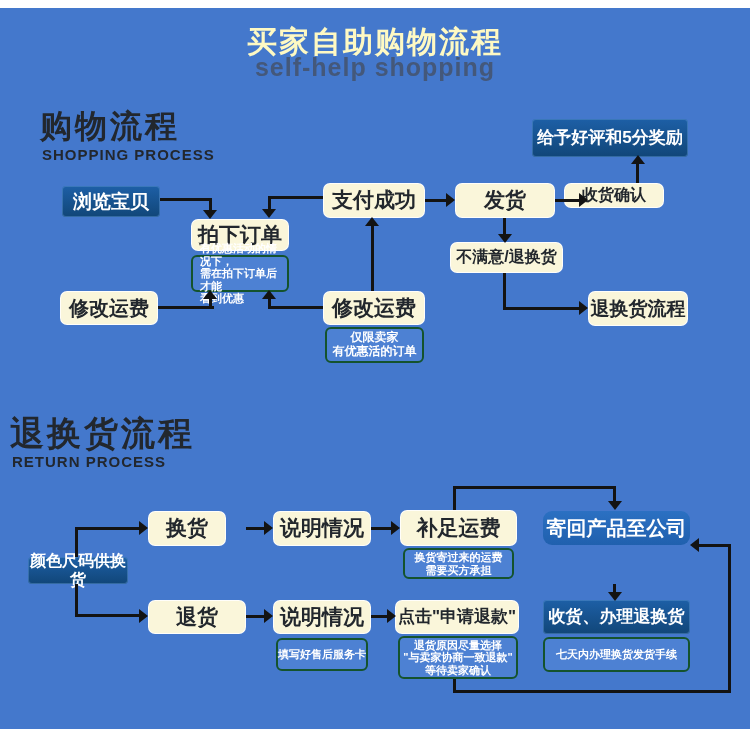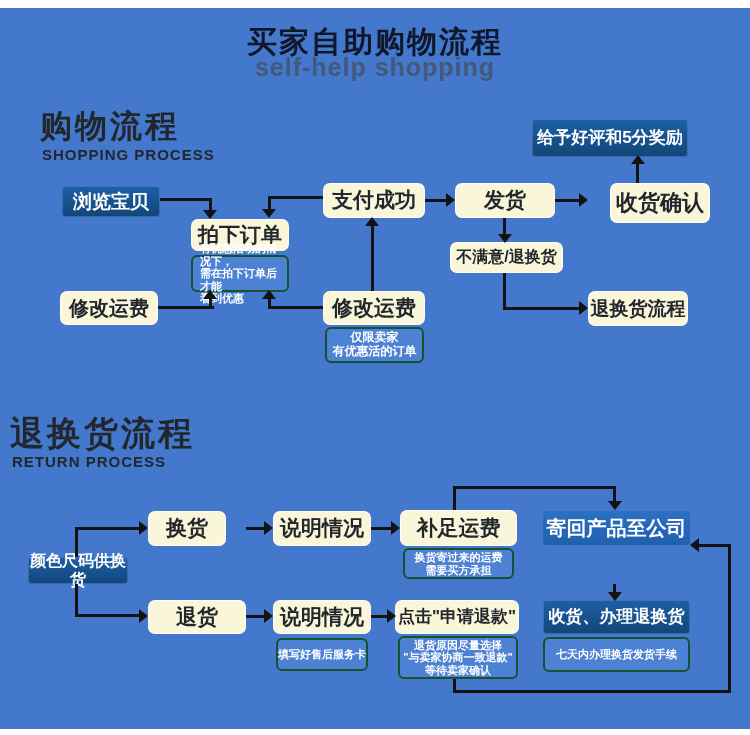--- a/index.html
+++ b/index.html
@@ -4,42 +4,42 @@
 <style>
   html,body{margin:0;padding:0;}
   .canvas{
     position:relative;width:750px;height:735px;overflow:hidden;
     background:#4478cc;
     font-family:"Liberation Sans","DejaVu Sans",sans-serif;
   }
   .strip{position:absolute;left:0;width:750px;background:#ffffff;}
   .title{
     position:absolute;left:0;top:22px;width:750px;text-align:center;
-    font-size:30px;font-weight:bold;color:#0f172a;letter-spacing:2px;
+    font-size:30px;font-weight:bold;color:#fef9c3;letter-spacing:2px;
   }
   .subtitle{
     position:absolute;left:0;top:53px;width:750px;text-align:center;
     font-size:25px;font-weight:bold;color:#44587a;letter-spacing:1px;
   }
   .sec-h{position:absolute;font-weight:bold;color:#22272e;letter-spacing:3px;line-height:1;}
   .sec-e{position:absolute;font-weight:bold;color:#22272e;letter-spacing:1px;line-height:1;}
   .box{
     position:absolute;display:flex;align-items:center;justify-content:center;
     font-weight:bold;box-sizing:border-box;text-align:center;line-height:1.15;
   }
   .cream{
     background:#faf6da;color:#22272d;border:1px solid rgba(255,255,255,.85);
     border-radius:7px;
   }
   .navy{
     background:linear-gradient(180deg,#1d5fa6,#114678);color:#ffffff;border-radius:4px;
     box-shadow:inset 0 0 0 1px rgba(96,150,210,.45);
   }
   .blue{
-    background:linear-gradient(180deg,#2b70c2,#2060ae);color:#ffffff;border-radius:4px;
+    background:linear-gradient(180deg,#2b70c2,#2060ae);color:#ffffff;border-radius:9px;
   }
   .note{
     background:#4d81d3;color:#ffffff;border:2px solid #14532d;border-radius:6px;
     white-space:pre-line;
   }
   .ta-l{justify-content:flex-start;text-align:left;padding-left:7px;}
   .ln{position:absolute;background:#131313;}
   .ah{position:absolute;width:0;height:0;}
   .ad{border-left:7px solid transparent;border-right:7px solid transparent;border-top:9px solid #131313;}
   .au{border-left:7px solid transparent;border-right:7px solid transparent;border-bottom:9px solid #131313;}
@@ -60,21 +60,21 @@
   <div class="sec-h" style="left:40px;top:110px;font-size:32px">购物流程</div>
   <div class="sec-e" style="left:42px;top:147px;font-size:15px">SHOPPING PROCESS</div>
 
   <div class="box navy" style="left:62px;top:186px;width:98px;height:31px;font-size:19px">浏览宝贝</div>
   <div class="box cream" style="left:191px;top:219px;width:98px;height:32px;font-size:21px">拍下订单</div>
   <div class="box note ta-l" style="left:191px;top:255px;width:98px;height:37px;font-size:11px">有优惠活动的情况下，
 需在拍下订单后才能
 看到优惠</div>
   <div class="box cream" style="left:323px;top:183px;width:102px;height:35px;font-size:21px">支付成功</div>
   <div class="box cream" style="left:455px;top:183px;width:100px;height:35px;font-size:21px">发货</div>
-  <div class="box cream" style="left:610px;top:183px;width:100px;height:40px;font-size:22px">收货确认</div>
+  <div class="box cream" style="left:564px;top:183px;width:100px;height:25px;font-size:16px">收货确认</div>
   <div class="box navy" style="left:532px;top:119px;width:156px;height:38px;font-size:17px">给予好评和5分奖励</div>
   <div class="box cream" style="left:450px;top:242px;width:113px;height:31px;font-size:16px">不满意/退换货</div>
   <div class="box cream" style="left:60px;top:291px;width:98px;height:34px;font-size:20px">修改运费</div>
   <div class="box cream" style="left:323px;top:291px;width:102px;height:34px;font-size:21px">修改运费</div>
   <div class="box note" style="left:325px;top:327px;width:99px;height:36px;font-size:12px">仅限卖家
 有优惠活的订单</div>
   <div class="box cream" style="left:588px;top:291px;width:100px;height:35px;font-size:19px">退换货流程</div>
 
   <div class="ln" style="left:160px;top:198px;width:52px;height:3px"></div>
   <div class="ln" style="left:209px;top:198px;width:3px;height:13px"></div>

